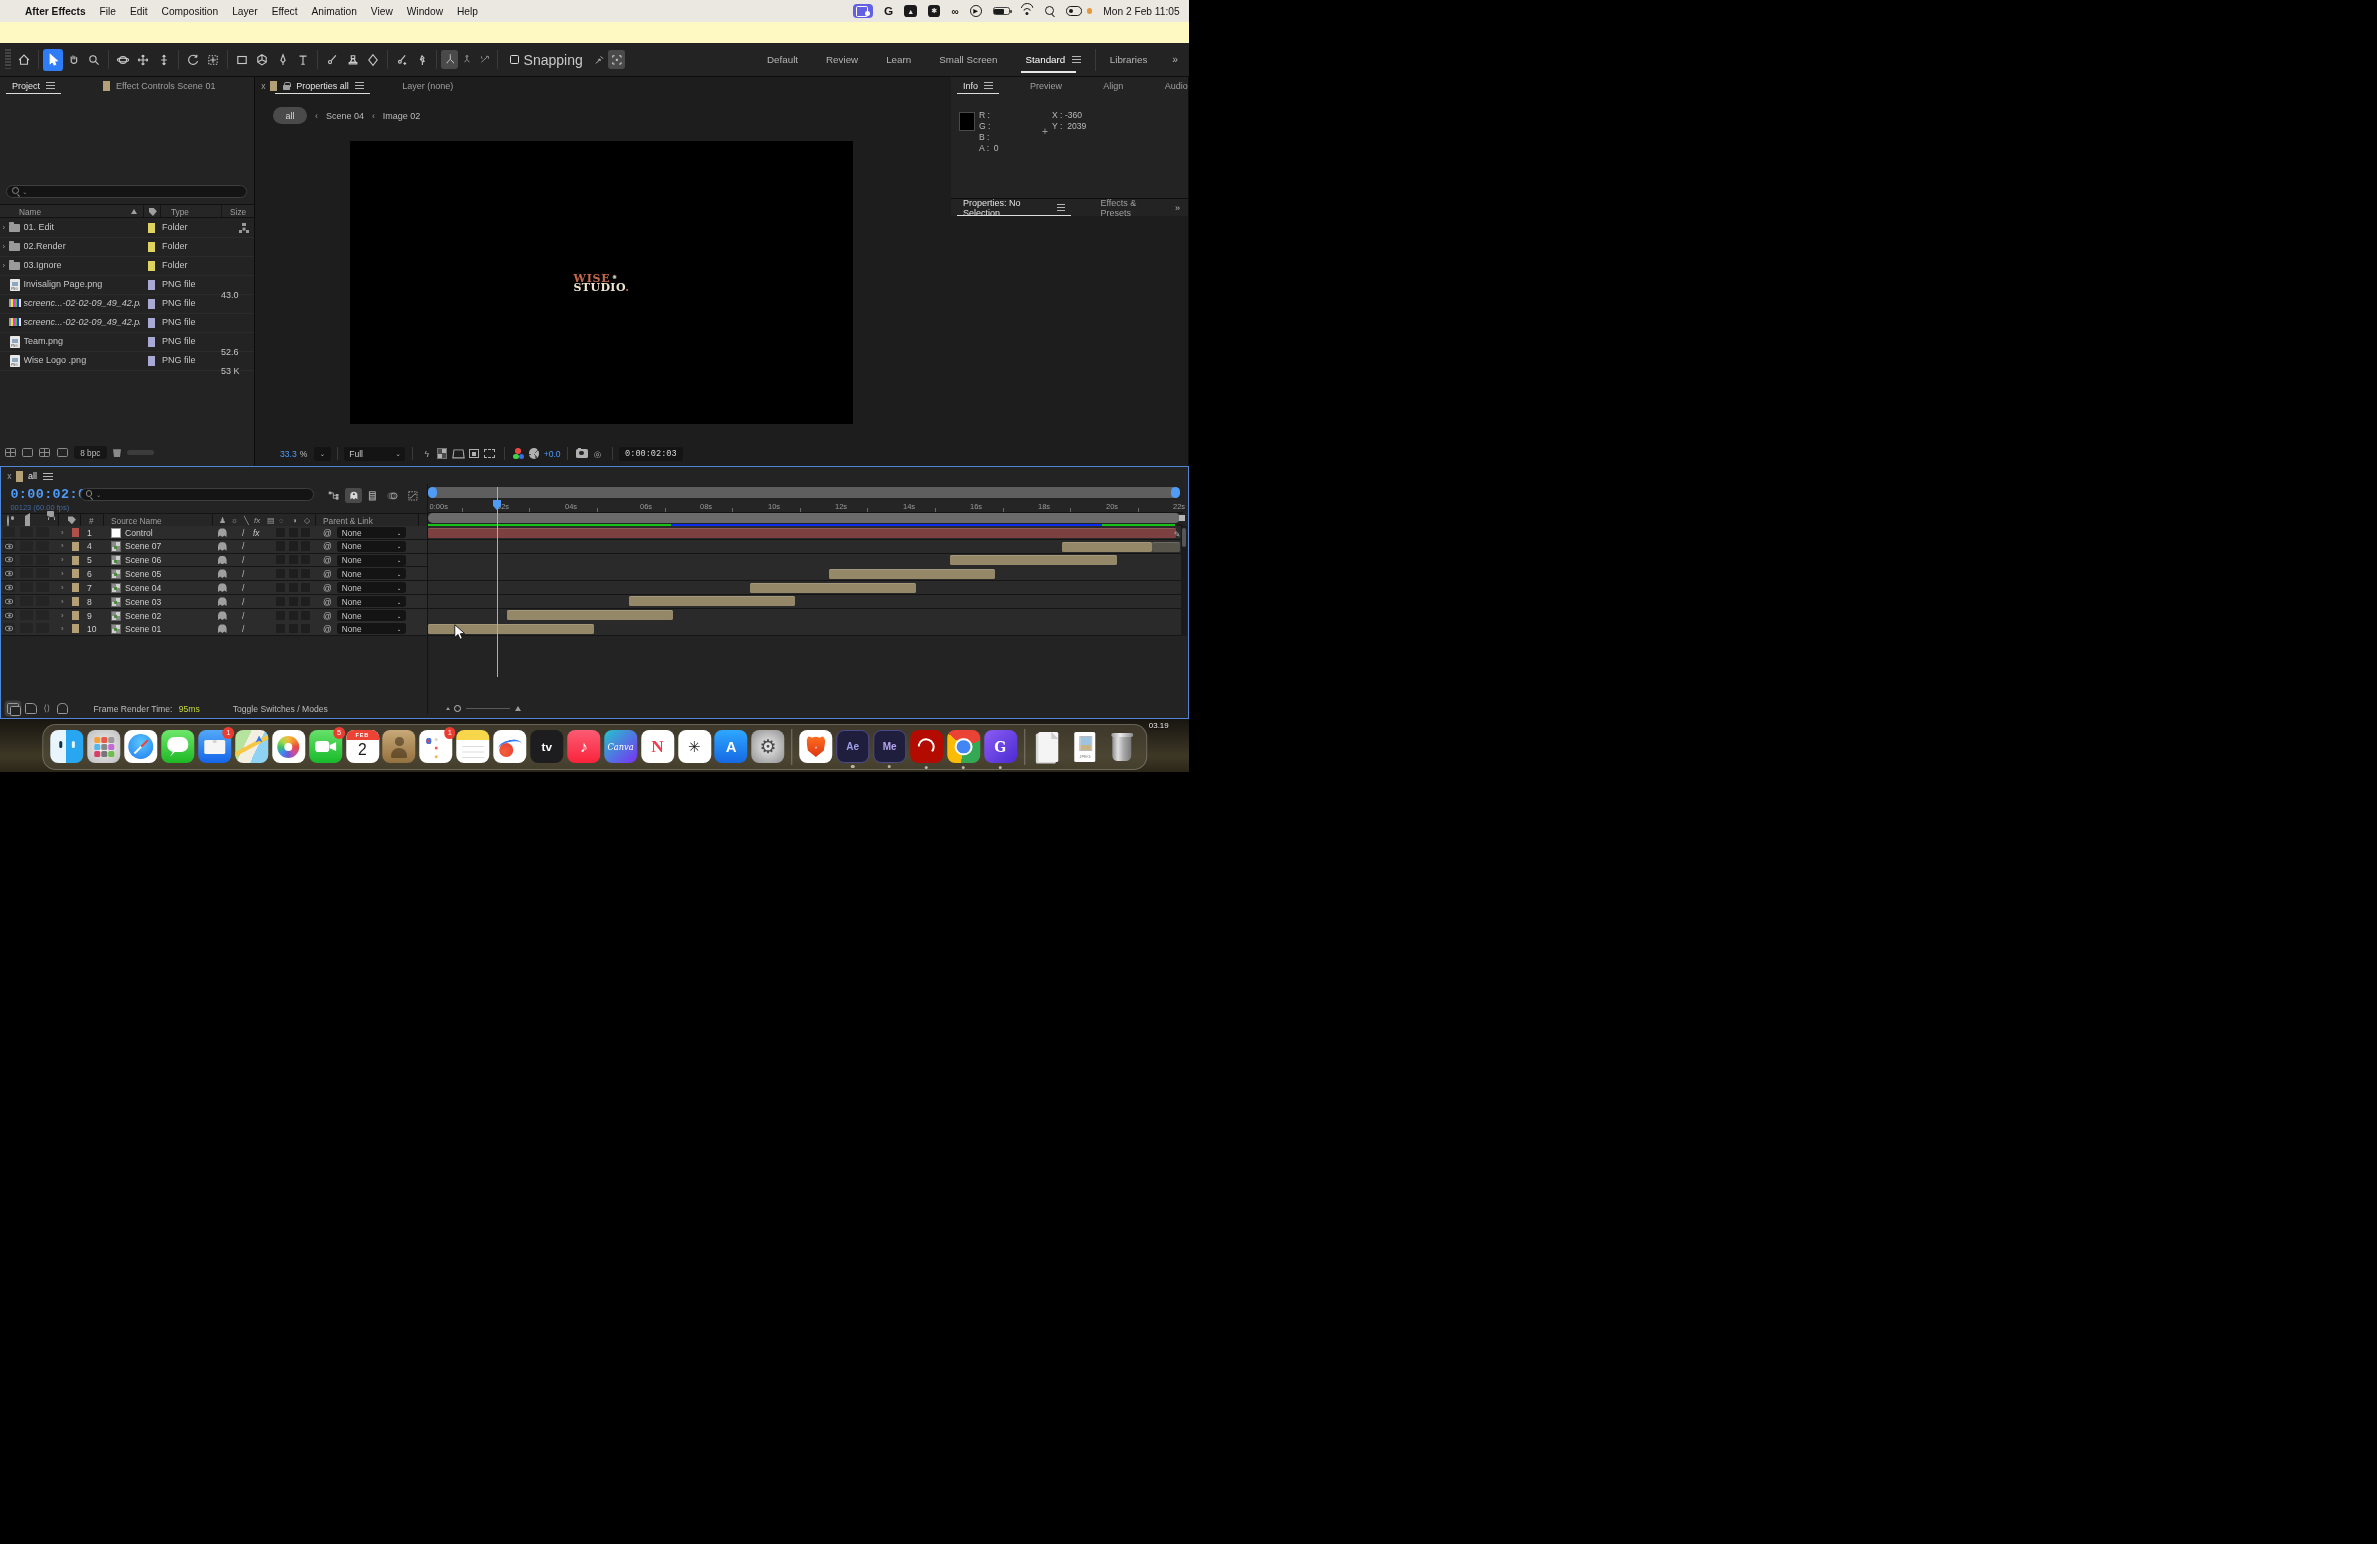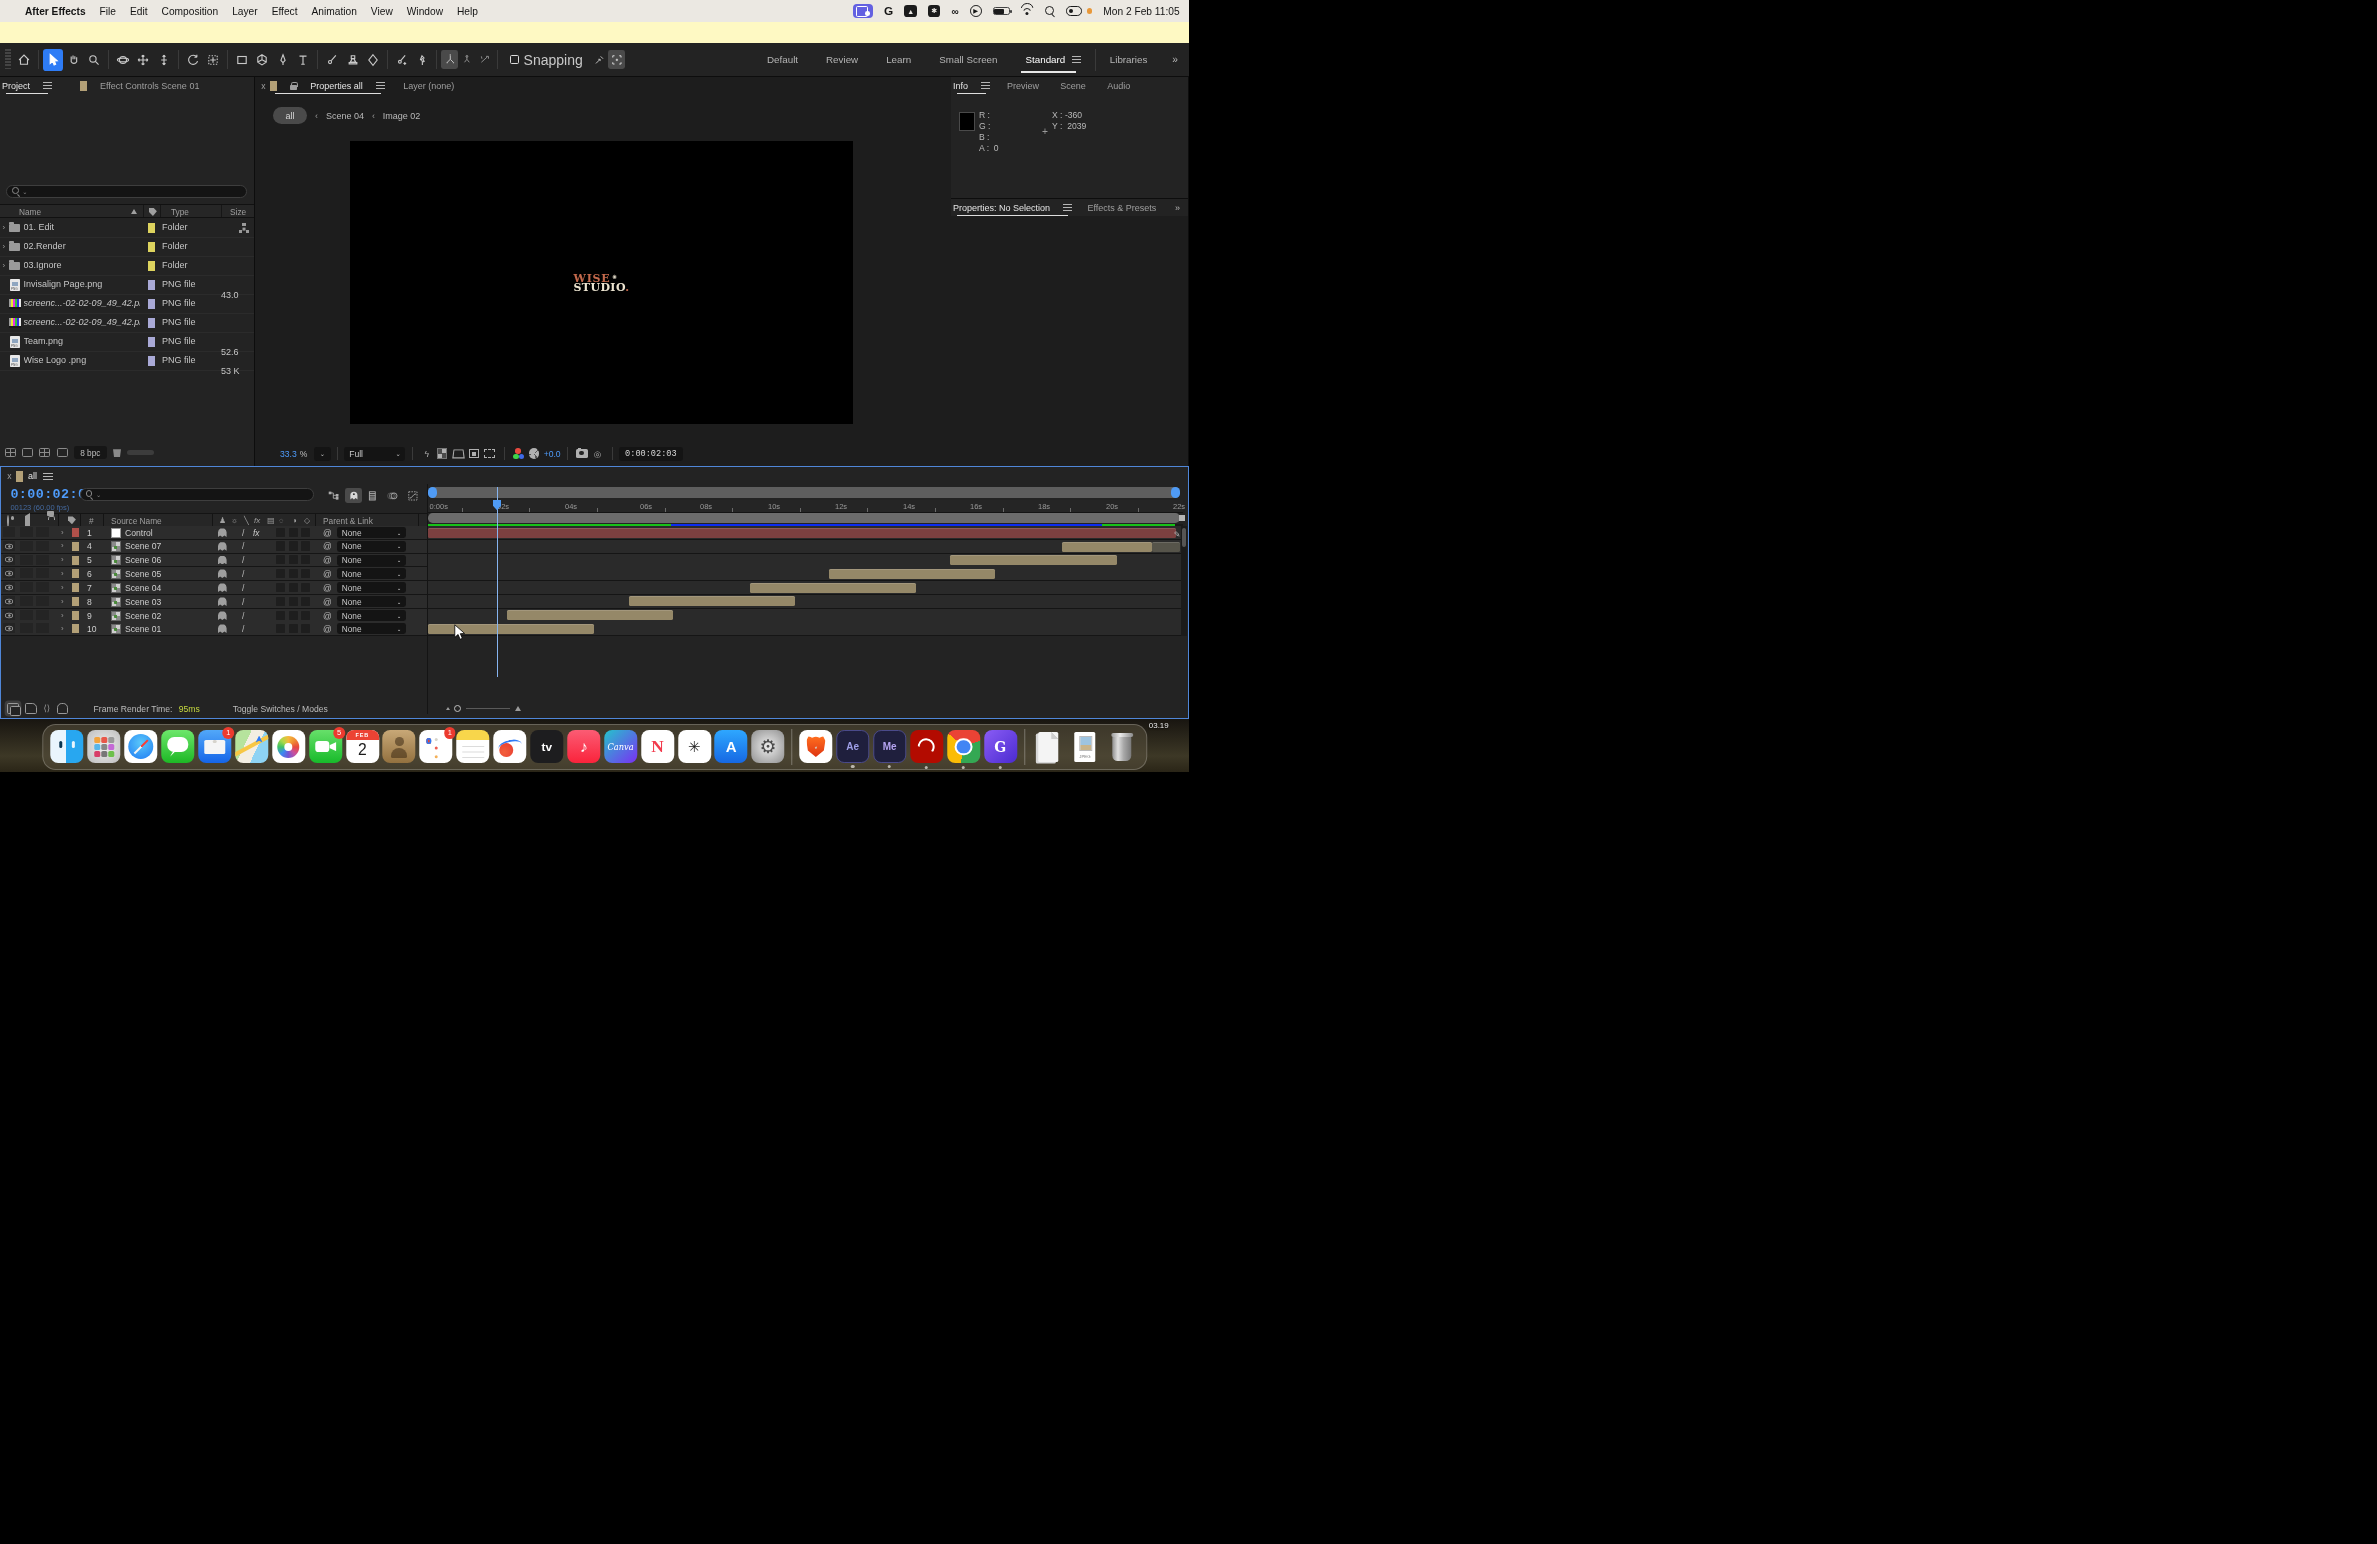--- a/index.html
+++ b/index.html
@@ -73,21 +73,21 @@
           background:linear-gradient(#b5b5b5 0 1.2px, transparent 1.2px 2.9px, #b5b5b5 2.9px 4.1px, transparent 4.1px 5.9px, #b5b5b5 5.9px 7px); }
 
   
   #main { position:absolute; top:77px; left:0; width:1189px; height:389px; background:#0d0d0d; }
   .panel { position:absolute; top:0; height:389px; background:#232323; }
   #project-panel { left:0; width:254px; }
   #comp-panel { left:255px; width:696px; background:#1d1d1d; }
   #right-panel { left:951px; width:237px; }
   .ptab-row { position:absolute; top:0; left:0; right:0; height:17.3px; display:flex; align-items:center;
               font-size:9px; color:#9f9f9f; }
-  .ptab { display:flex; align-items:center; gap:13px; position:relative; height:100%; padding:0 2px; }
+  .ptab { display:flex; align-items:center; gap:6px; position:relative; height:100%; padding:0 12px; }
   .ptab.active { color:#e4e4e4; }
   .ptab.active::after { content:""; position:absolute; left:6.3px; right:6.3px; bottom:0.8px; height:0.8px; background:#dedede; }
   .swatch { width:7px; height:10.2px; background:#b3a077; display:inline-block; }
   .lock-ic { width:7px; height:7.9px; position:relative; display:inline-block; }
   .lock-ic::before{ content:""; position:absolute; left:0.8px; top:0; width:4.7px; height:3.9px; border:1.2px solid #9f9f9f; border-bottom:none; border-radius:2.4px 2.4px 0 0;}
   .lock-ic::after{ content:""; position:absolute; left:0; bottom:0; width:7px; height:4.7px; background:#9f9f9f; border-radius:0.8px;}
   .close-x { color:#9f9f9f; font-size:8.6px; padding:0 3.1px 0 6.3px; }
 
   
   .searchbox { position:absolute; background:#141414; border:0.8px solid #3e3e3e; border-radius:6.3px;
@@ -762,21 +762,21 @@
       </div>
     </div>
 
     <div id="right-panel" class="panel">
       <div class="ptab-row">
         <span class="ptab active">
             <span>Info</span>
             <span class="hamb"></span>
           </span>
         <span class="ptab" style="margin-left:12.6px">Preview</span>
-        <span class="ptab" style="margin-left:17.3px">Scene</span>
+        <span class="ptab" style="margin-left:17.3px">Align</span>
         <span class="ptab" style="margin-left:17.3px">Audio</span>
       </div>
       <div id="info-vals">
         <span id="info-swatch"></span>
         <span class="ichan" style="top:3.1px">R :</span>
         <span class="ichan" style="top:14px">G :</span>
         <span class="ichan" style="top:25px">B :</span>
         <span class="ichan" style="top:36px"><span>A :</span>&nbsp;&nbsp;<span>0</span></span>
         <span class="ipos" style="top:3.1px"><span>X :</span>&nbsp;<span>-360</span></span>
         <span class="ipos" style="top:14px"><span>Y :</span>&nbsp;&nbsp;<span>2039</span></span>

